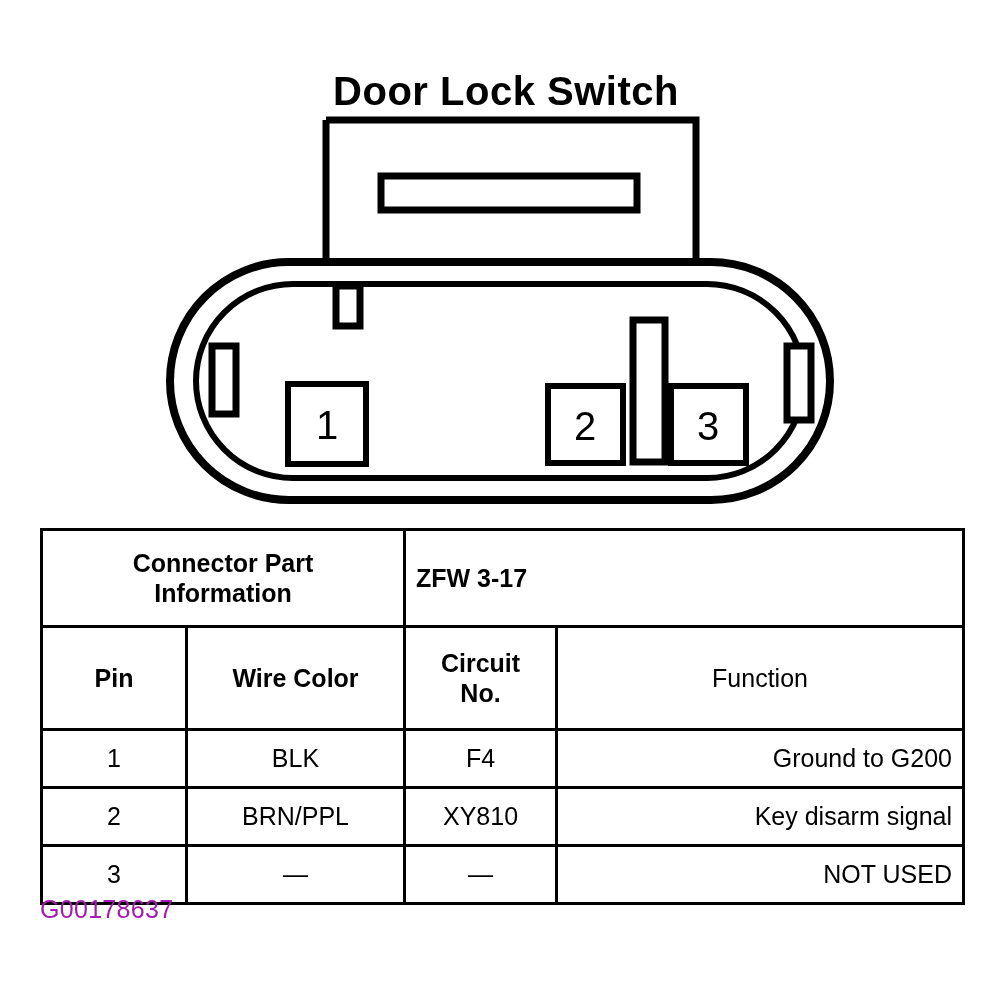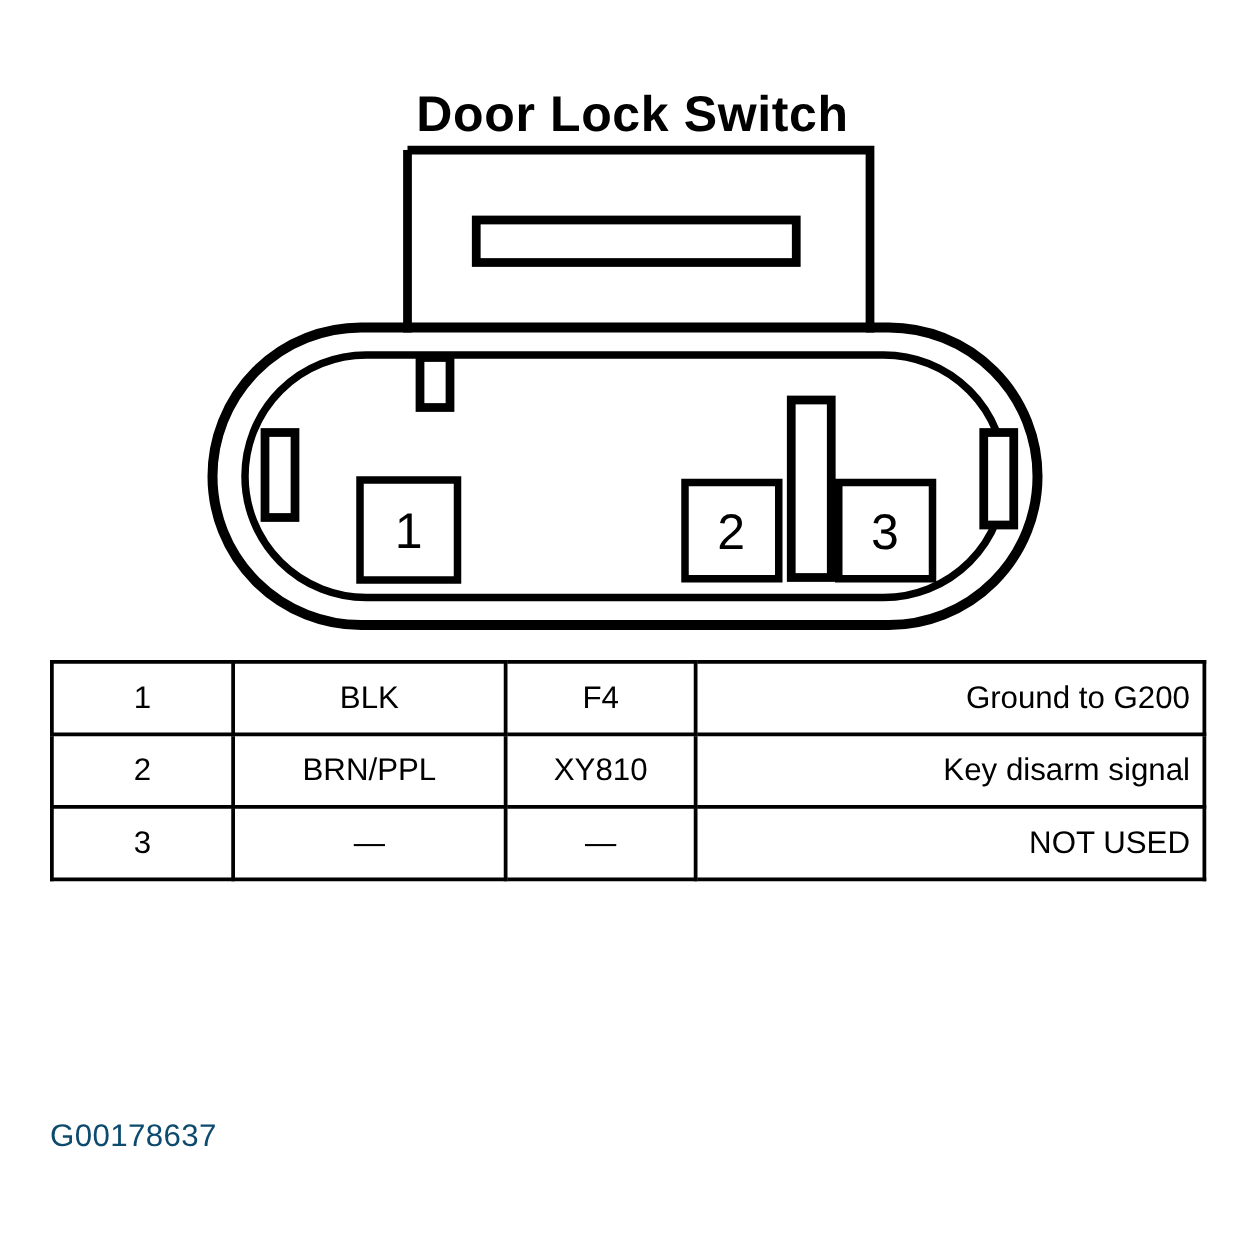--- a/index.html
+++ b/index.html
@@ -141,21 +141,21 @@
     height: 55px;
     font-size: 26px;
   }
 
   
   #caption {
     position: absolute;
     left: 40px;
     top: 895px;
     font-size: 25px;
-    color: #0c4a6e;
+    color: #a21caf;
     letter-spacing: 0.3px;
   }
 </style>
 </head>
 <body>
 
 <div id="page">
 
   <div id="diagram-area">
     <svg id="diagram-svg" width="1000" height="520" viewBox="0 0 1000 520">
@@ -190,21 +190,37 @@
   </div>
 
   <table id="info-table">
     <colgroup>
       <col class="col-pin">
       <col class="col-wire">
       <col class="col-circuit">
       <col class="col-function">
     </colgroup>
     <tbody>
-
+      <tr>
+        <td class="hdr-part hdr-part-title" colspan="2">
+          <div>Connector Part</div>
+          <div>Information</div>
+        </td>
+        <td class="hdr-part hdr-part-value" colspan="2">ZFW 3-17</td>
+      </tr>
+
+      <tr class="hdr-cols">
+        <td class="cell-center hdr-label hdr-bottom-align">Pin</td>
+        <td class="cell-center hdr-label hdr-bottom-align">Wire Color</td>
+        <td class="cell-center hdr-label">
+          <div class="stack">Circuit</div>
+          <div class="stack">No.</div>
+        </td>
+        <td class="cell-center hdr-label-light hdr-bottom-align">Function</td>
+      </tr>
 
       <tr class="data-row">
         <td class="cell-center">1</td>
         <td class="cell-center">BLK</td>
         <td class="cell-center">F4</td>
         <td class="cell-left">Ground to G200</td>
       </tr>
 
       <tr class="data-row">
         <td class="cell-center">2</td>

